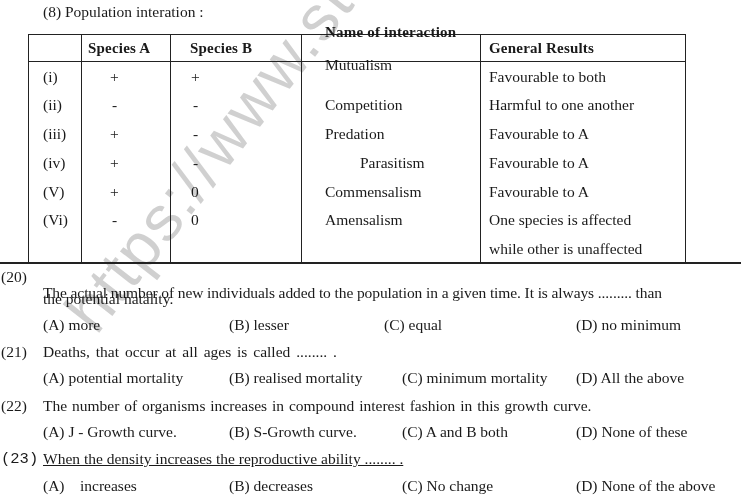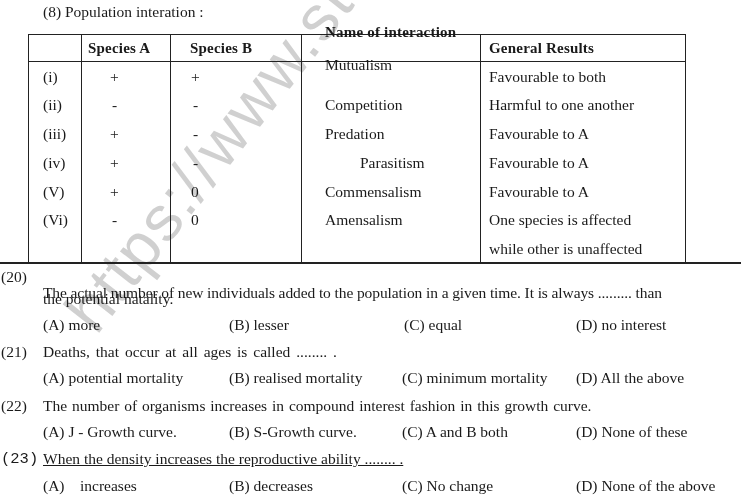--- a/index.html
+++ b/index.html
@@ -107,22 +107,22 @@
     <div class="abs cell" style="left:489px; top:240px;">while other is unaffected</div>
   </div>
 </div>
 
 <div>
   <div class="abs qnum" style="left:1px; top:268px;">(20)</div>
   <div class="abs qtext" style="left:43px; top:284px; letter-spacing:-0.1px;">The actual number of new individuals added to the population in a given time. It is always ......... than</div>
   <div class="abs qtext" style="left:43px; top:290px;">the potential natality.</div>
   <div class="abs opt" style="left:43px; top:316px;">(A)  more</div>
   <div class="abs opt" style="left:229px; top:316px;">(B)  lesser</div>
-  <div class="abs opt" style="left:404px; top:316px;text-align:center;">(C) equal</div>
-  <div class="abs opt" style="left:576px; top:316px;">(D) no interest</div>
+  <div class="abs opt" style="left:384px; top:316px;text-align:center;">(C) equal</div>
+  <div class="abs opt" style="left:576px; top:316px;">(D) no minimum</div>
 </div>
 
 <div>
   <div class="abs qnum" style="left:1px; top:343px;">(21)</div>
   <div class="abs qtext" style="left:43px; top:343px; word-spacing:2px;">Deaths, that occur at all ages is called ........ .</div>
   <div class="abs opt" style="left:43px; top:369px;">(A) potential mortality</div>
   <div class="abs opt" style="left:229px; top:369px;">(B) realised mortality</div>
   <div class="abs opt" style="left:402px; top:369px;">(C) minimum mortality</div>
   <div class="abs opt" style="left:576px; top:369px;">(D) All the above</div>
 </div>

